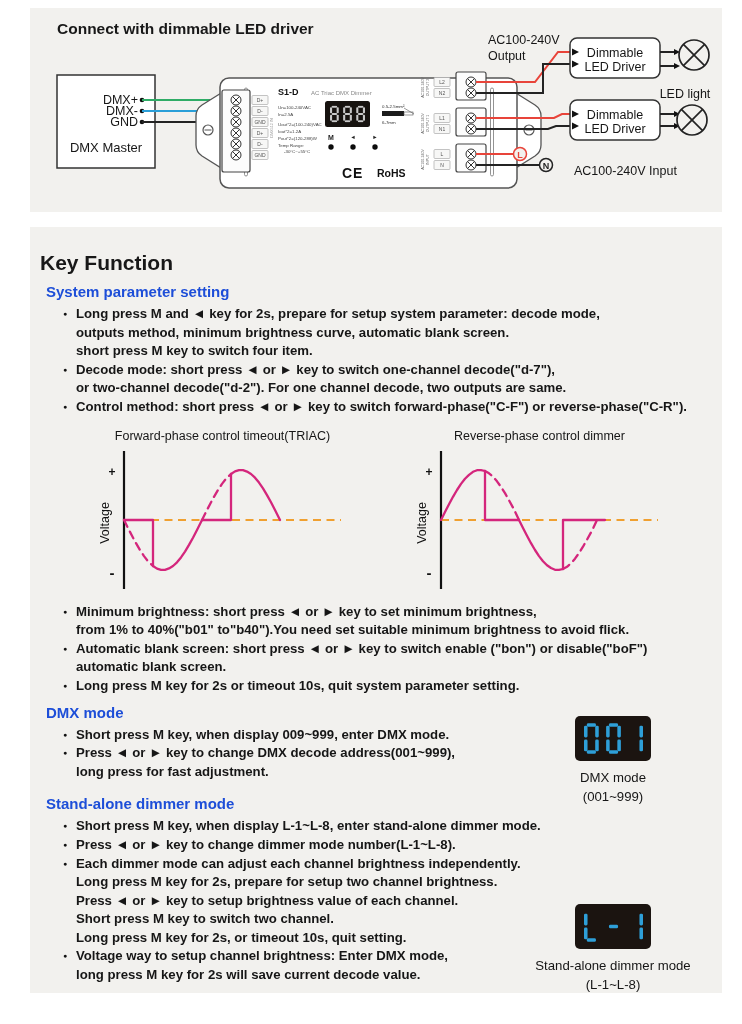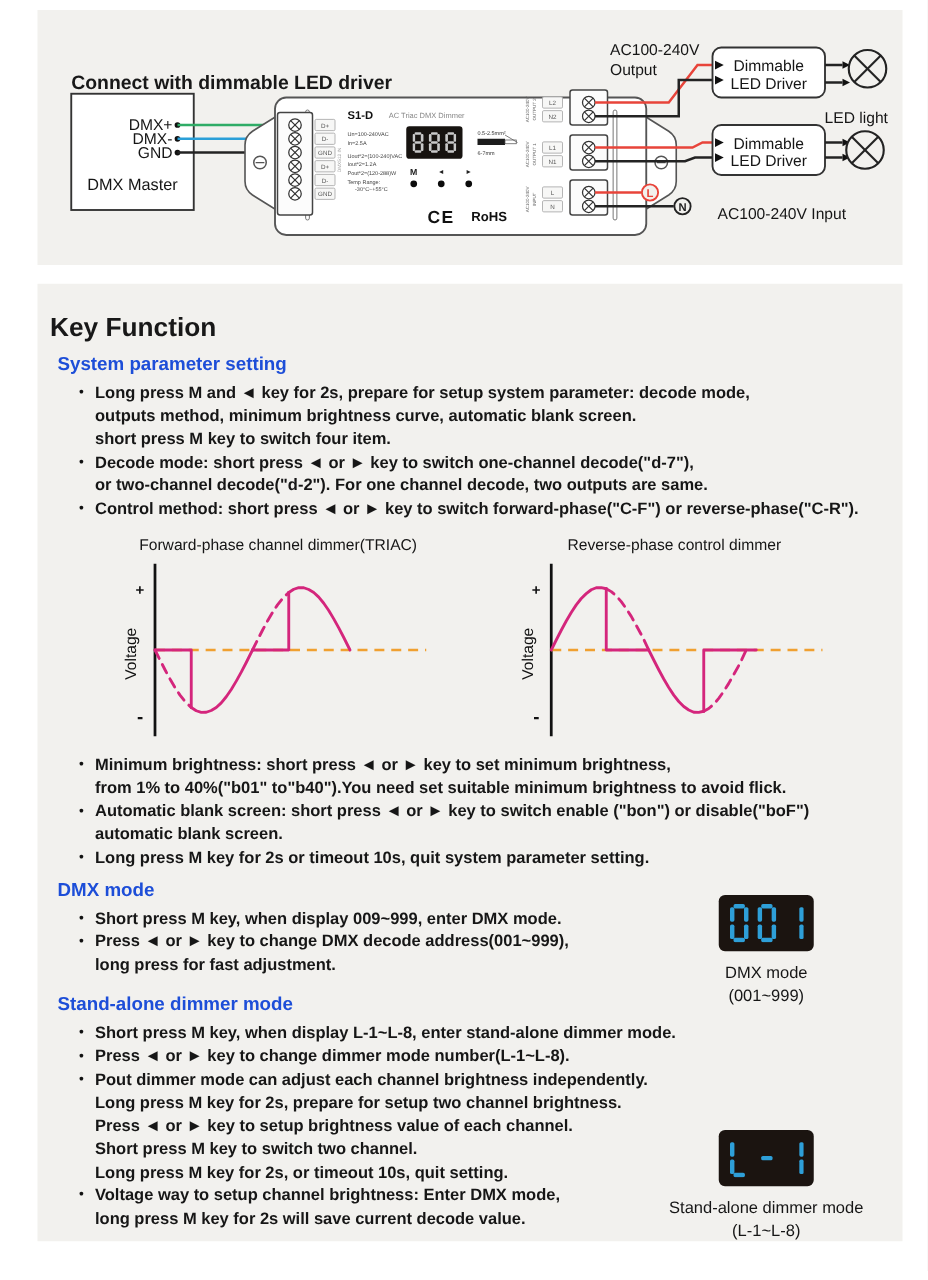--- a/index.html
+++ b/index.html
@@ -1,21 +1,21 @@
 <!DOCTYPE html>
 <html><head>
 <meta charset="utf-8">
 <style>
   html,body{margin:0;padding:0}
   body{width:742px;height:1024px;background:#fff;position:relative;overflow:hidden;
        font-family:"Liberation Sans",sans-serif;color:#1b1b1b;}
   .panel{position:absolute;left:30px;width:692px;background:#f2f1ee;box-sizing:border-box;}
   #panel1{top:8px;height:204px;}
   #panel2{top:227px;height:766px;padding-top:10px;overflow:hidden;}
-  .diagram-title{position:absolute;left:27px;top:12px;font-size:15.5px;font-weight:bold;color:#181818;margin-top:38px;}
+  .diagram-title{position:absolute;left:27px;top:12px;font-size:15.5px;font-weight:bold;color:#181818;}
   #diagram-svg{position:absolute;left:0;top:0;}
   h1.kf{font-size:21px;font-weight:bold;margin:14px 0 2px 10px;color:#181818;}
   h2.sub{font-size:15px;font-weight:bold;margin:8px 0 5px 16px;color:#1d4ed8;}
   .bullets{margin:0 0 0 33px;font-size:13.2px;line-height:18.6px;color:#161616;}
   .bullet{position:relative;padding-left:13px;font-weight:bold;}
   .bullet::before{content:"●";position:absolute;left:0;top:0;font-size:7px;color:#111;}
   .figs{display:flex;margin-top:12px;padding:0 42px 0 52px;gap:36px;}
   .fig{flex:1;}
   .fig-title{font-size:12.5px;text-align:center;margin-bottom:2px;color:#161616;}
   .fig svg{display:block;margin:0 auto;}
@@ -285,21 +285,21 @@
       <div>Decode mode: short press ◄ or ► key to switch one-channel decode("d-7"),</div>
       <div>or two-channel decode("d-2"). For one channel decode, two outputs are same.</div>
     </div>
     <div class="bullet">
       <div>Control method: short press ◄ or ► key to switch forward-phase("C-F") or reverse-phase("C-R").</div>
     </div>
   </div>
 
   <div class="figs">
     <div class="fig">
-      <div class="fig-title">Forward-phase channel dimmer(TRIAC)</div>
+      <div class="fig-title">Forward-phase control timeout(TRIAC)</div>
       <svg width="250" height="150" viewBox="0 0 250 150">
         <line x1="26" y1="6" x2="26" y2="144" stroke="#111" stroke-width="2.2"></line>
         <text x="14" y="31" text-anchor="middle" font-size="12" font-weight="bold" fill="#111">+</text>
         <text transform="rotate(-90 11 78)" x="11" y="78" text-anchor="middle" font-size="12.5" fill="#111">Voltage</text>
         <text x="14" y="133" text-anchor="middle" font-size="15" font-weight="bold" fill="#111">-</text>
         <path d="M26 75 H243" stroke="#f0a030" stroke-width="2" stroke-dasharray="8 5.5" fill="none"></path>
         <g fill="none" stroke="#d4267c" stroke-width="2.3" stroke-linecap="round" stroke-linejoin="round">
           <path stroke-dasharray="7.5 5.5" d="M26 75 L30 83 L34 90.8 L38 98.2 L42 105 L46 111.1 L50 116.2 L55 121"></path>
           <path d="M26 75 H55 V121"></path>
           <path d="M55 121 L59 123.6 L63 124.9 L67 124.8 L71 123.4 L75 121 L79 117.3 L83 112.4 L87 106.6 L91 99.9 L95 92.7 L99 85 L104 75"></path>
@@ -357,21 +357,21 @@
 
     <h2 class="sub" style="margin-top:14px">Stand-alone dimmer mode</h2>
     <div class="bullets">
       <div class="bullet">
         <div>Short press M key, when display L-1~L-8, enter stand-alone dimmer mode.</div>
       </div>
       <div class="bullet">
         <div>Press ◄ or ► key to change dimmer mode number(L-1~L-8).</div>
       </div>
       <div class="bullet">
-        <div>Pout dimmer mode can adjust each channel brightness independently.</div>
+        <div>Each dimmer mode can adjust each channel brightness independently.</div>
         <div>Long press M key for 2s, prepare for setup two channel brightness.</div>
         <div>Press ◄ or ► key to setup brightness value of each channel.</div>
         <div>Short press M key to switch two channel.</div>
         <div>Long press M key for 2s, or timeout 10s, quit setting.</div>
       </div>
       <div class="bullet">
         <div>Voltage way to setup channel brightness: Enter DMX mode,</div>
         <div>long press M key for 2s will save current decode value.</div>
       </div>
     </div>

